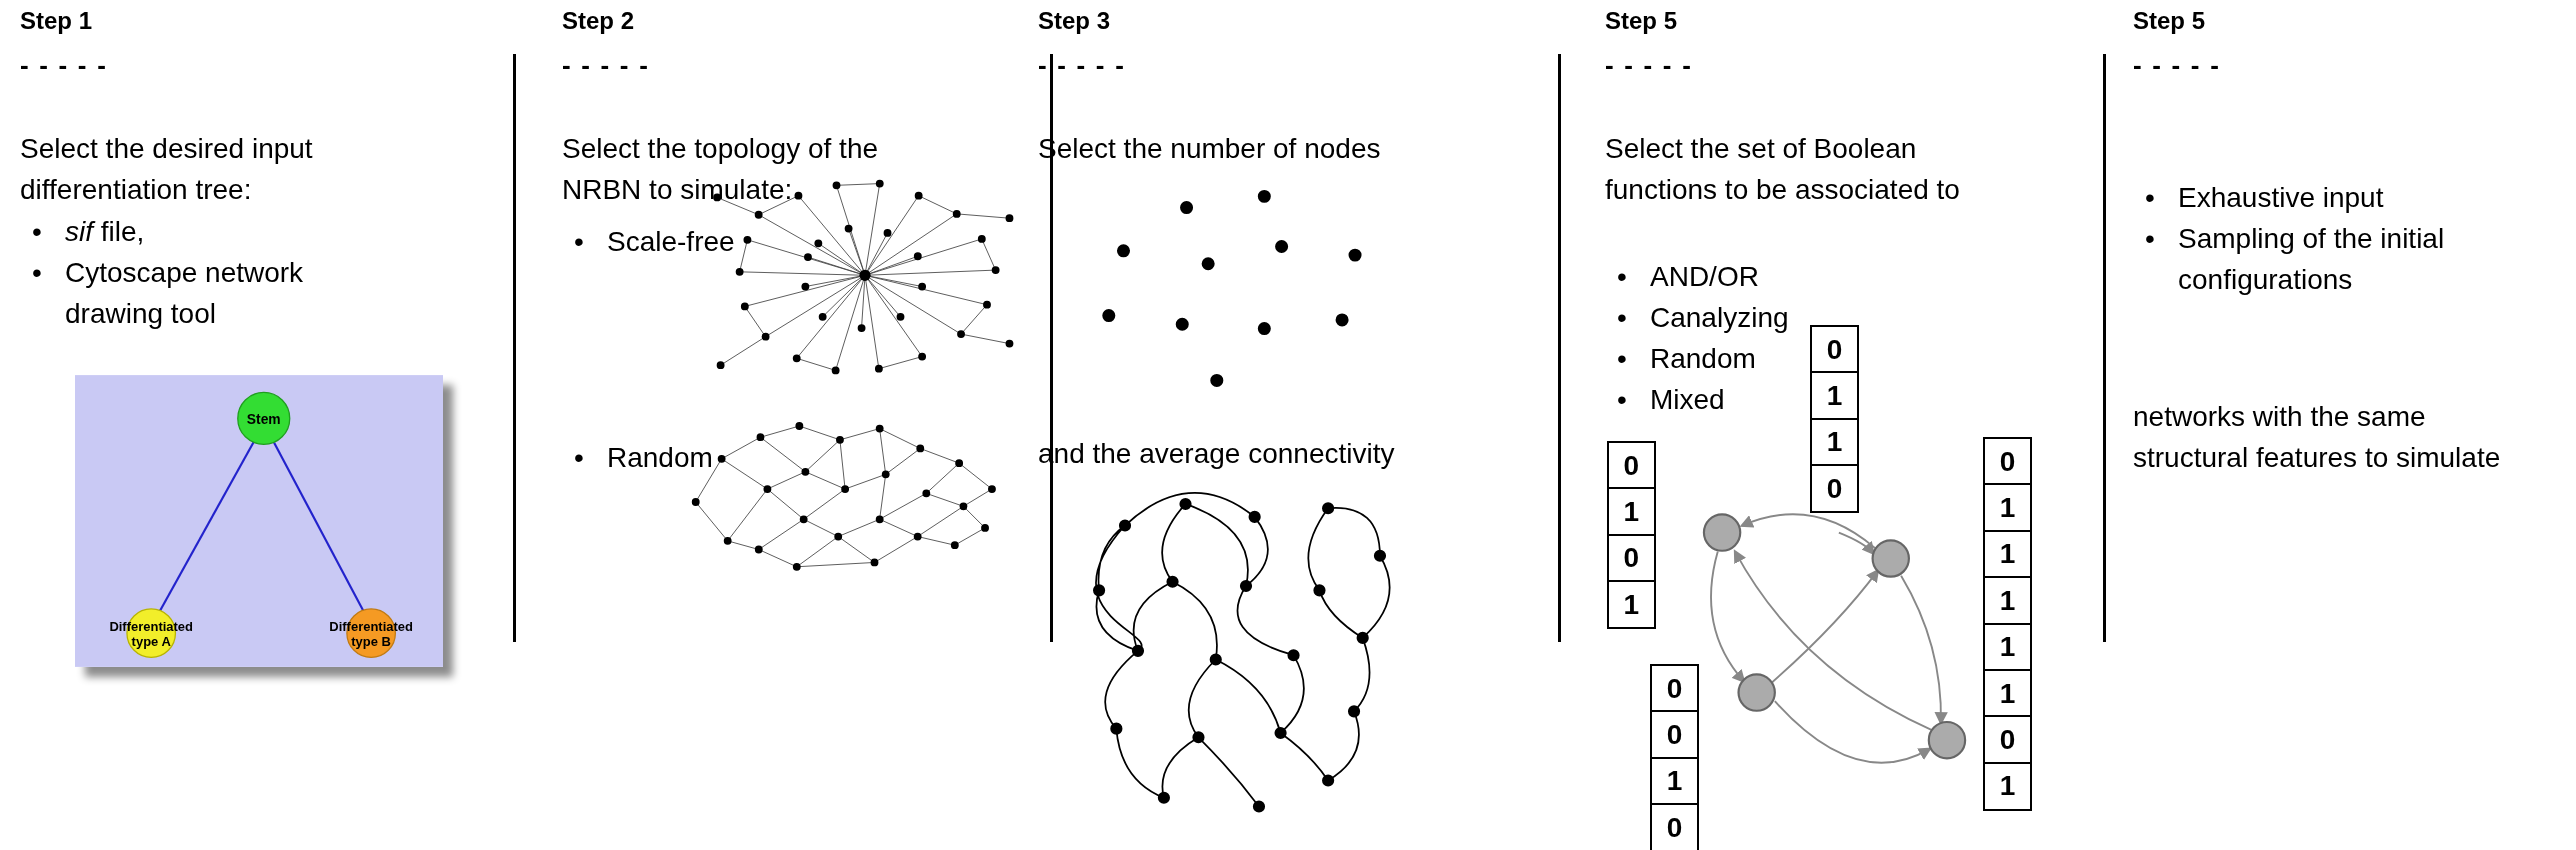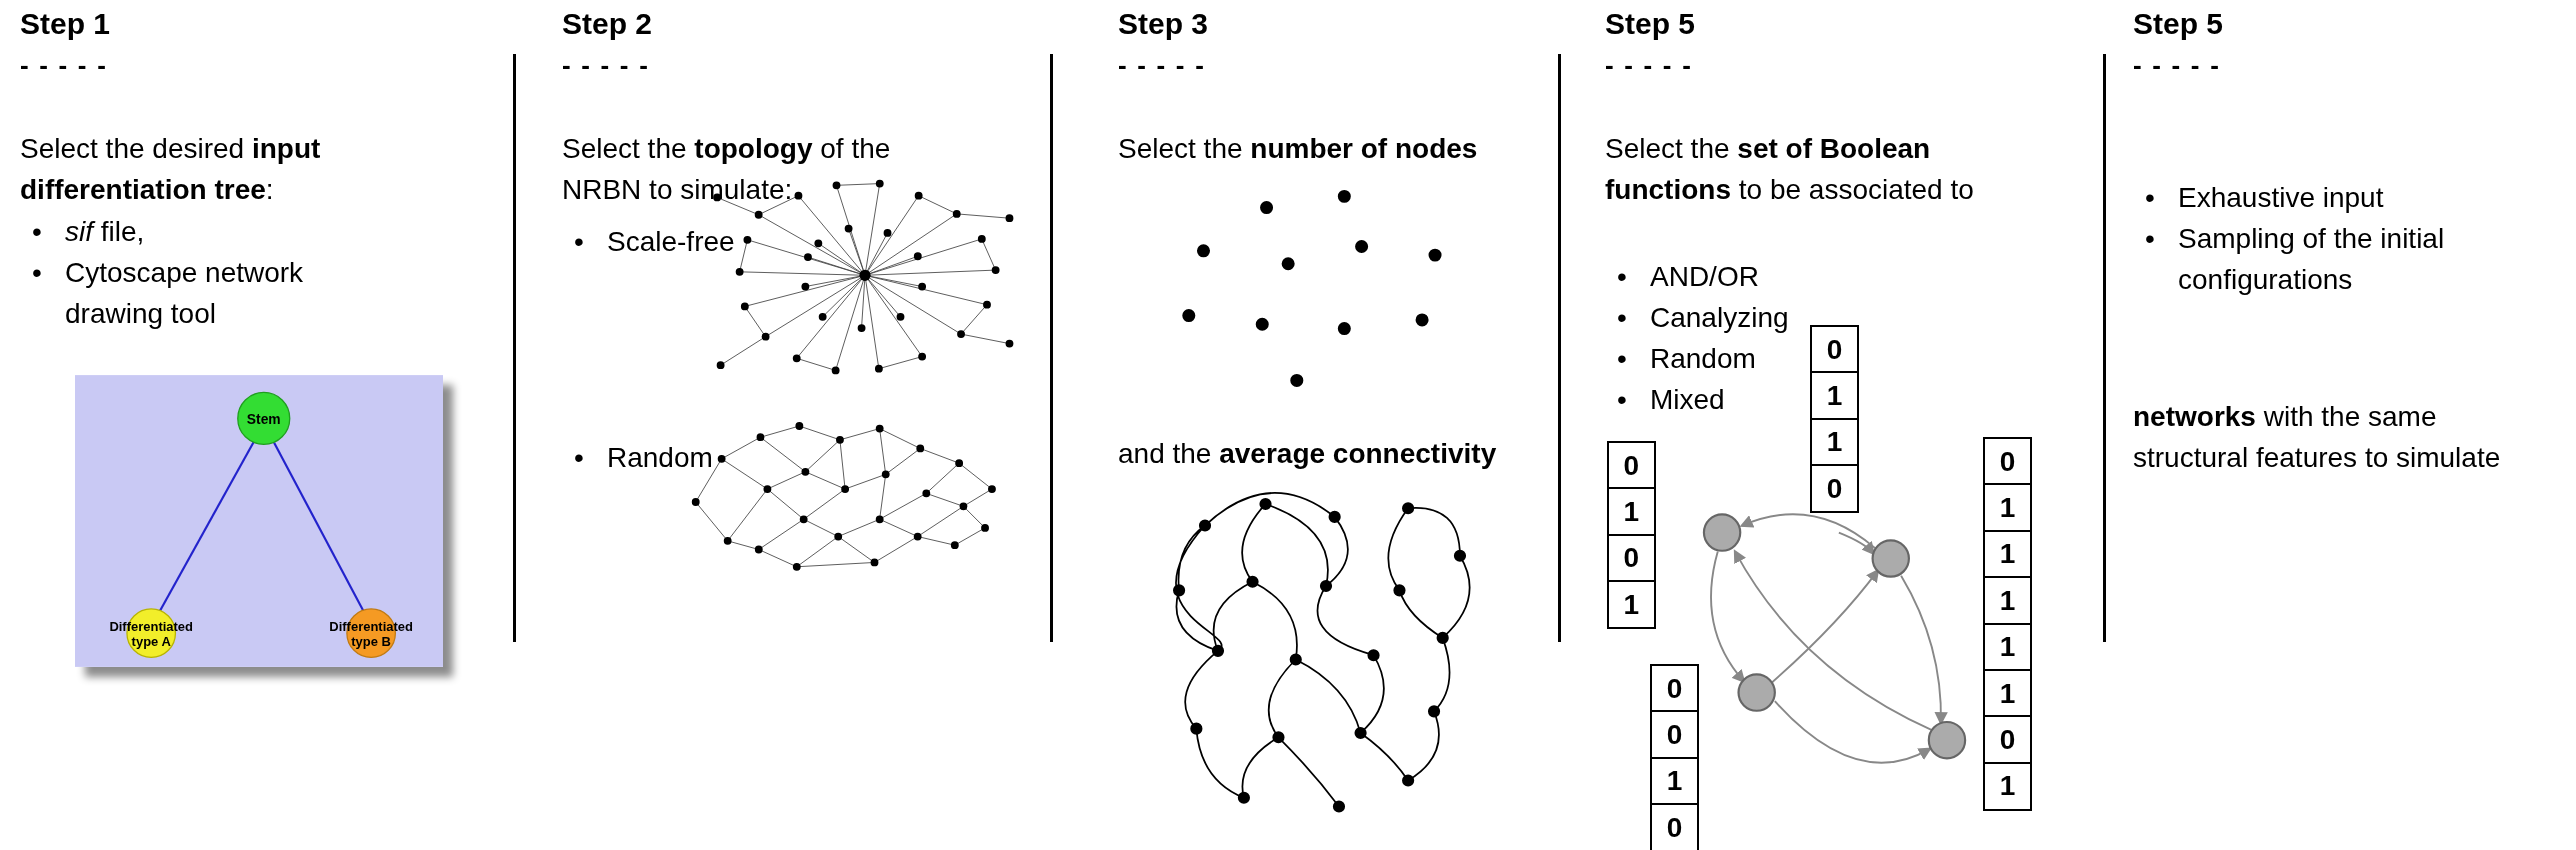--- a/index.html
+++ b/index.html
@@ -1,29 +1,29 @@
 <!DOCTYPE html>
 <html style="--tree-bg: #c9c9f4; --stem-green: #33dd33; --type-a-yellow: #f2ee2a; --type-b-orange: #f59a23; --edge-blue: #2323cc; --node-gray: #ababab; --arrow-gray: #888888;font-size:14px"><head>
 <meta charset="utf-8">
 <style>
   *{margin:0;padding:0;box-sizing:border-box}
   html,body{background:#fff}
   body{font-family:"Liberation Sans",sans-serif;color:#000}
   .page{position:relative;width:2576px;height:851px;background:#fff;overflow:hidden}
   .divider{position:absolute;top:54px;width:2.6px;height:588px;background:#000}
   .col{position:absolute;top:0;height:851px}
-  .step-title{position:absolute;top:7px;left:0;font-size:30px;font-weight:700}
+  .step-title{position:absolute;top:7px;left:0;font-size:24px;font-weight:700}
   .dashes{position:absolute;top:50px;left:0;font-size:26px;font-weight:700;letter-spacing:1.7px}
   .tblock{position:absolute;left:0;font-size:28px;line-height:41px}
   .line{white-space:nowrap}
   .brow{display:flex;align-items:flex-start;font-size:28px;line-height:41px}
   .bdot{width:45px;padding-left:12px;flex:none}
   .btext{display:inline-block}
   i{}
-  b{font-weight:700}
+  b{font-weight:400}
   .tree-fig{position:absolute;left:55px;top:375px;width:368px;height:292px;box-shadow:9.5px 9.5px 7.8px rgba(0,0,0,0.45)}
   svg text{font-family:"Liberation Sans",sans-serif;font-weight:700;fill:#000}
   .netsvg{position:absolute}
   .bool-fig{position:absolute;left:0;top:325px;width:485px;height:525px}
   .bool-fig svg{position:absolute;left:0;top:0;z-index:1}
   .vec{position:absolute;display:flex;flex-direction:column;z-index:2}
   .cell{width:49px;height:49px;background:#fff;border:2.6px solid #000;display:flex;align-items:center;justify-content:center;font-size:28px;font-weight:700}
   .cell+.cell{margin-top:-2.6px}
 </style>
 </head>
@@ -101,21 +101,21 @@
         <span class="btext">Random</span>
       </div>
     </div>
 
     <svg class="netsvg" style="left:112px;top:407px" width="337" height="190" viewBox="0 0 390 220">
       <path d="M25 110L55 60M25 110L62 155M55 60L100 35M55 60L108 95M62 155L98 165M62 155L108 95M100 35L145 22M100 35L152 75M108 95L152 75M108 95L150 130M98 165L150 130M98 165L142 185M145 22L192 38M152 75L192 38M152 75L198 95M150 130L198 95M150 130L190 150M142 185L190 150M192 38L238 25M192 38L198 95M198 95L245 78M190 150L238 130M190 150L232 180M238 25L285 48M238 25L245 78M245 78L285 48M245 78L238 130M238 130L292 100M238 130L282 150M232 180L282 150M285 48L330 65M292 100L330 65M292 100L335 115M282 150L325 160M282 150L335 115M330 65L368 95M335 115L368 95M335 115L360 140M325 160L360 140M142 185L232 180" stroke="#444" stroke-width="1" fill="none"></path>
       <path d="M25 110l.1 0M55 60l.1 0M62 155l.1 0M100 35l.1 0M108 95l.1 0M98 165l.1 0M145 22l.1 0M152 75l.1 0M150 130l.1 0M142 185l.1 0M192 38l.1 0M198 95l.1 0M190 150l.1 0M238 25l.1 0M245 78l.1 0M238 130l.1 0M232 180l.1 0M285 48l.1 0M292 100l.1 0M282 150l.1 0M330 65l.1 0M335 115l.1 0M325 160l.1 0M368 95l.1 0M360 140l.1 0" stroke="#000" stroke-width="9" stroke-linecap="round" fill="none"></path>
     </svg>
   </section>
 
-  <section class="col" style="left:1118px;width:472px">
+  <section class="col" style="left:1038px;width:472px">
     <h2 class="step-title">Step 3</h2>
     <div class="dashes">- - - - -</div>
 
     <div class="tblock" style="top:128px">
       <div class="line"><span>Select the </span><b>number of nodes</b></div>
     </div>
 
     <svg class="netsvg" style="left:49px;top:186px" width="320" height="216" viewBox="0 0 370 250">
       <path d="M115 25l.1 0M205 12l.1 0M42 75l.1 0M140 90l.1 0M225 70l.1 0M310 80l.1 0M25 150l.1 0M110 160l.1 0M205 165l.1 0M295 155l.1 0M150 225l.1 0" stroke="#000" stroke-width="15" stroke-linecap="round" fill="none"></path>
     </svg>

